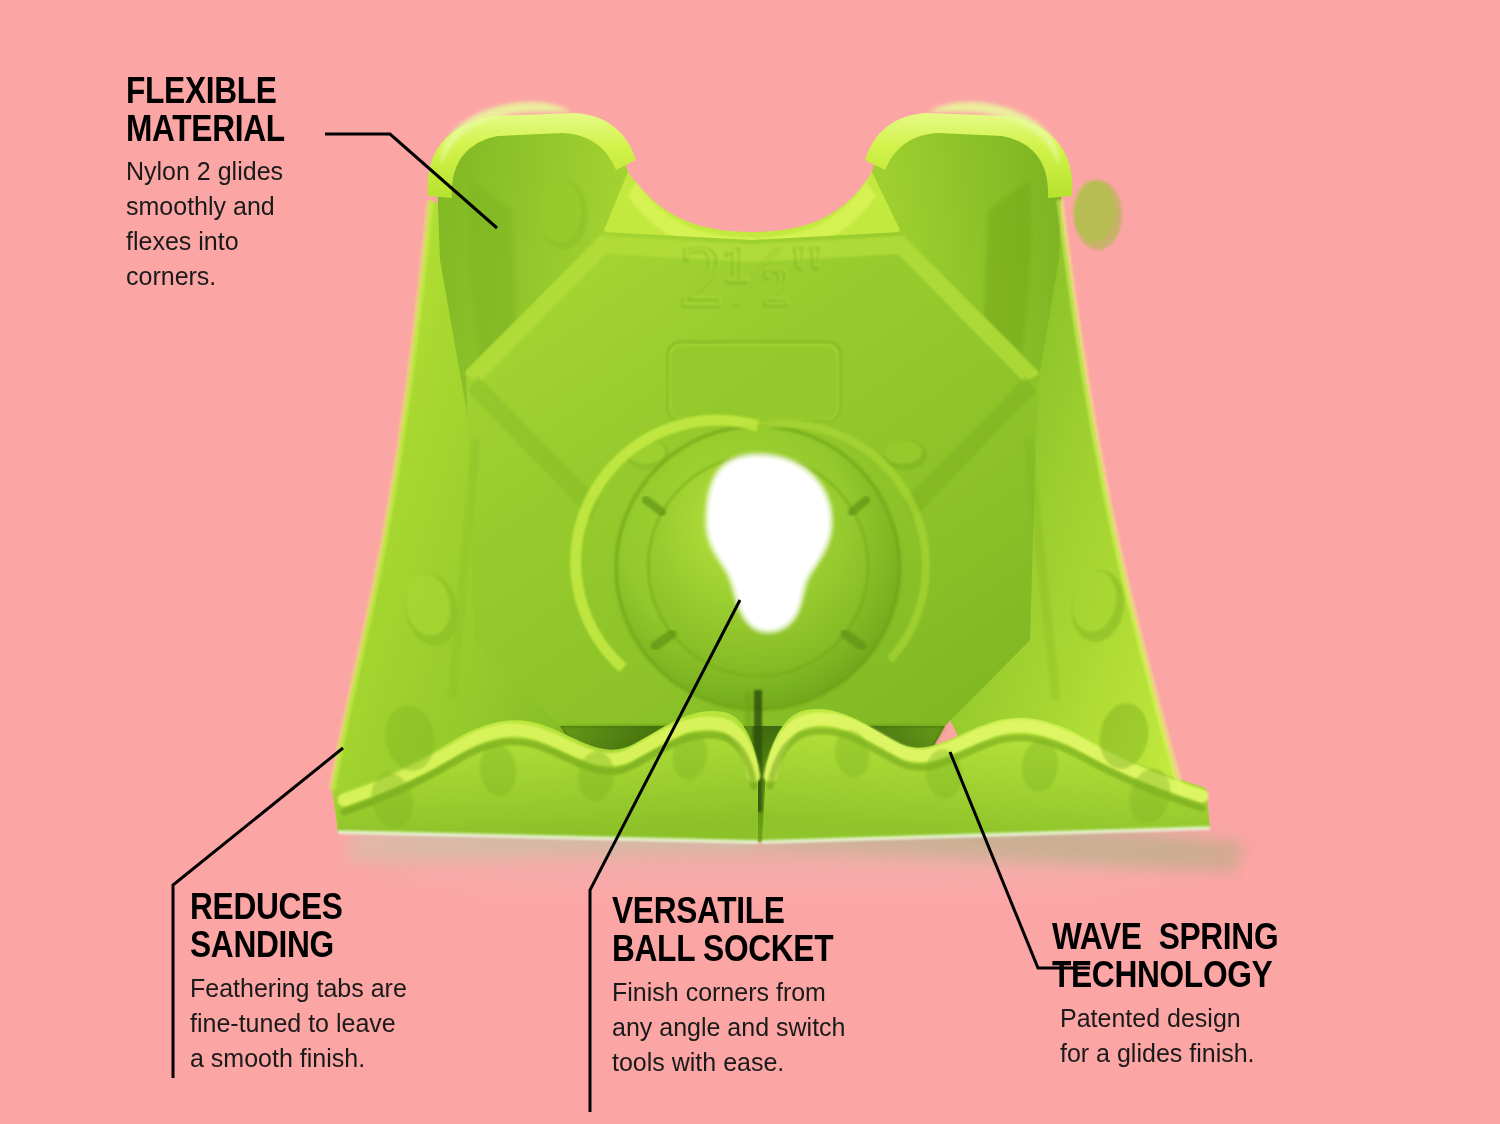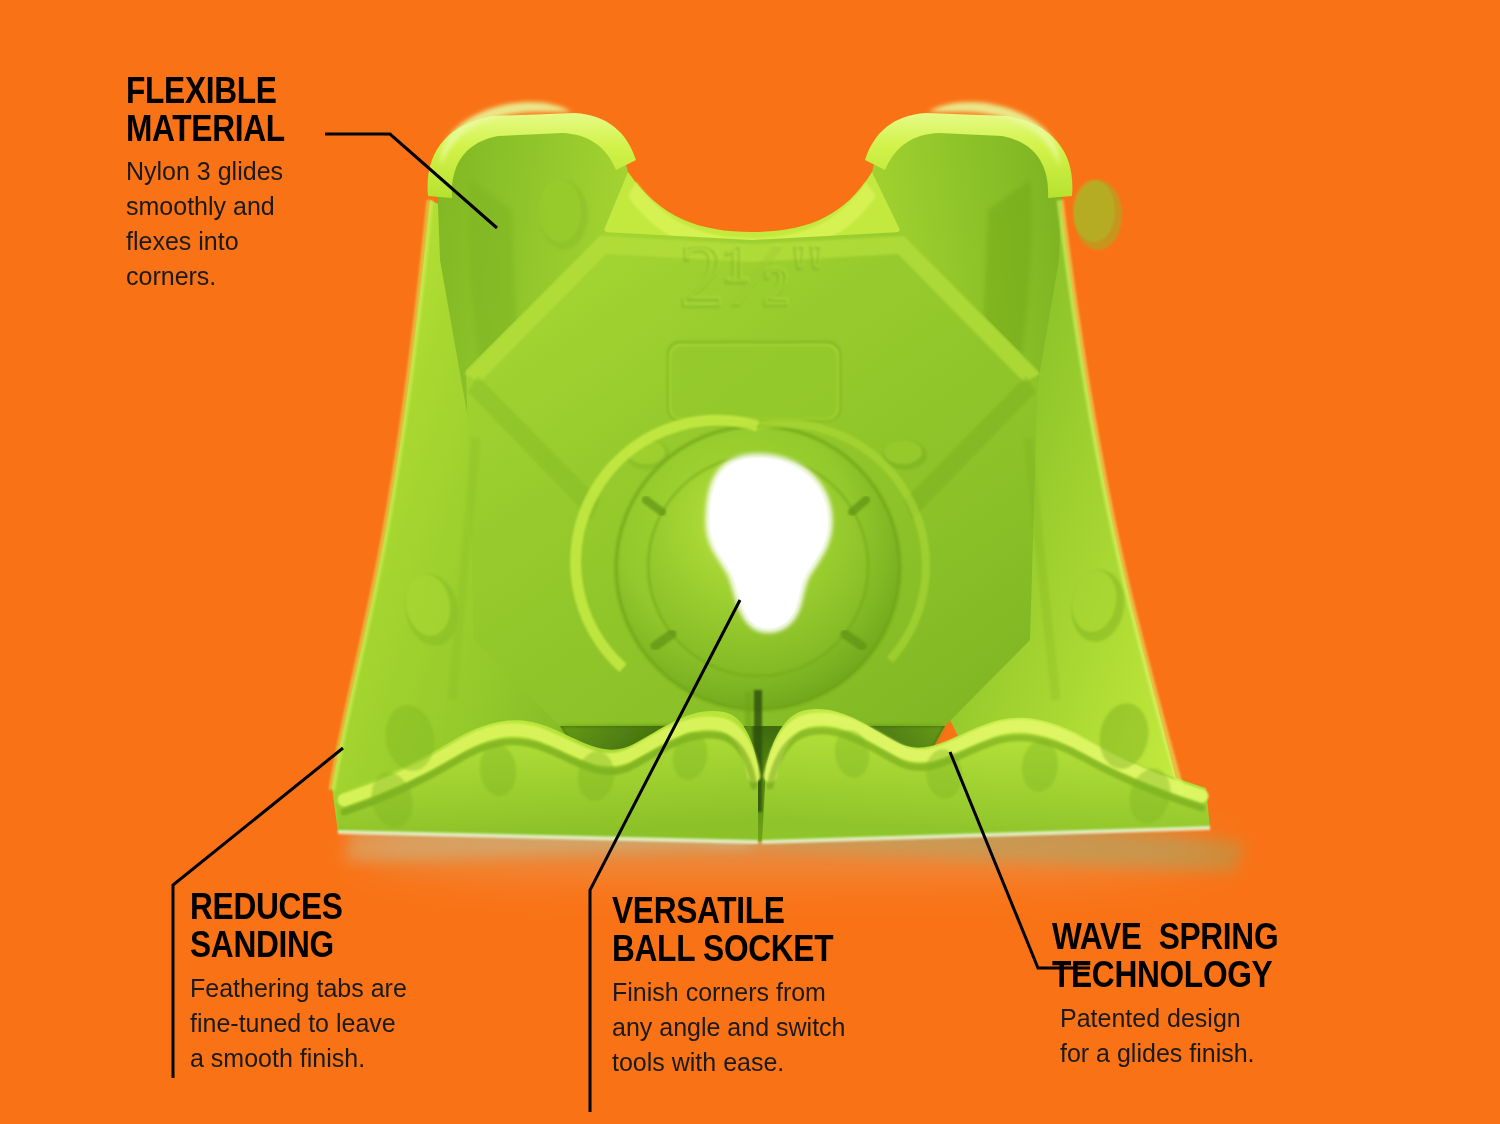--- a/index.html
+++ b/index.html
@@ -5,21 +5,21 @@
 <style>
   html, body {
     margin: 0;
     padding: 0;
     background: #ffffff;
   }
   #stage {
     position: relative;
     width: 1500px;
     height: 1124px;
-    background: #f97316;
+    background: #fca5a5;
     overflow: hidden;
     font-family: "Liberation Sans", sans-serif;
     -webkit-font-smoothing: antialiased;
   }
 
   
   #product-photo {
     position: absolute;
     left: 0; top: 0;
     width: 1500px;
@@ -482,21 +482,21 @@
   <svg id="leader-lines" viewBox="0 0 1500 1124" xmlns="http://www.w3.org/2000/svg">
     <polyline fill="none" stroke="#000000" stroke-width="3" points="325,134 390,134 497,228"></polyline>
     <polyline fill="none" stroke="#000000" stroke-width="3" points="343,748 173,885 173,1078"></polyline>
     <polyline fill="none" stroke="#000000" stroke-width="3" points="740,600 590,890 590,1112"></polyline>
     <polyline fill="none" stroke="#000000" stroke-width="3" points="950,752 1038,968 1090,968"></polyline>
   </svg>
 
   <div class="callout" id="callout-flexible-material">
     <p class="callout-title">FLEXIBLE
 MATERIAL</p>
-    <p class="callout-body">Nylon 3 glides
+    <p class="callout-body">Nylon 2 glides
 smoothly and
 flexes into
 corners.</p>
   </div>
 
   <div class="callout" id="callout-ball-socket">
     <p class="callout-title">VERSATILE
 BALL SOCKET</p>
     <p class="callout-body">Finish corners from
 any angle and switch

